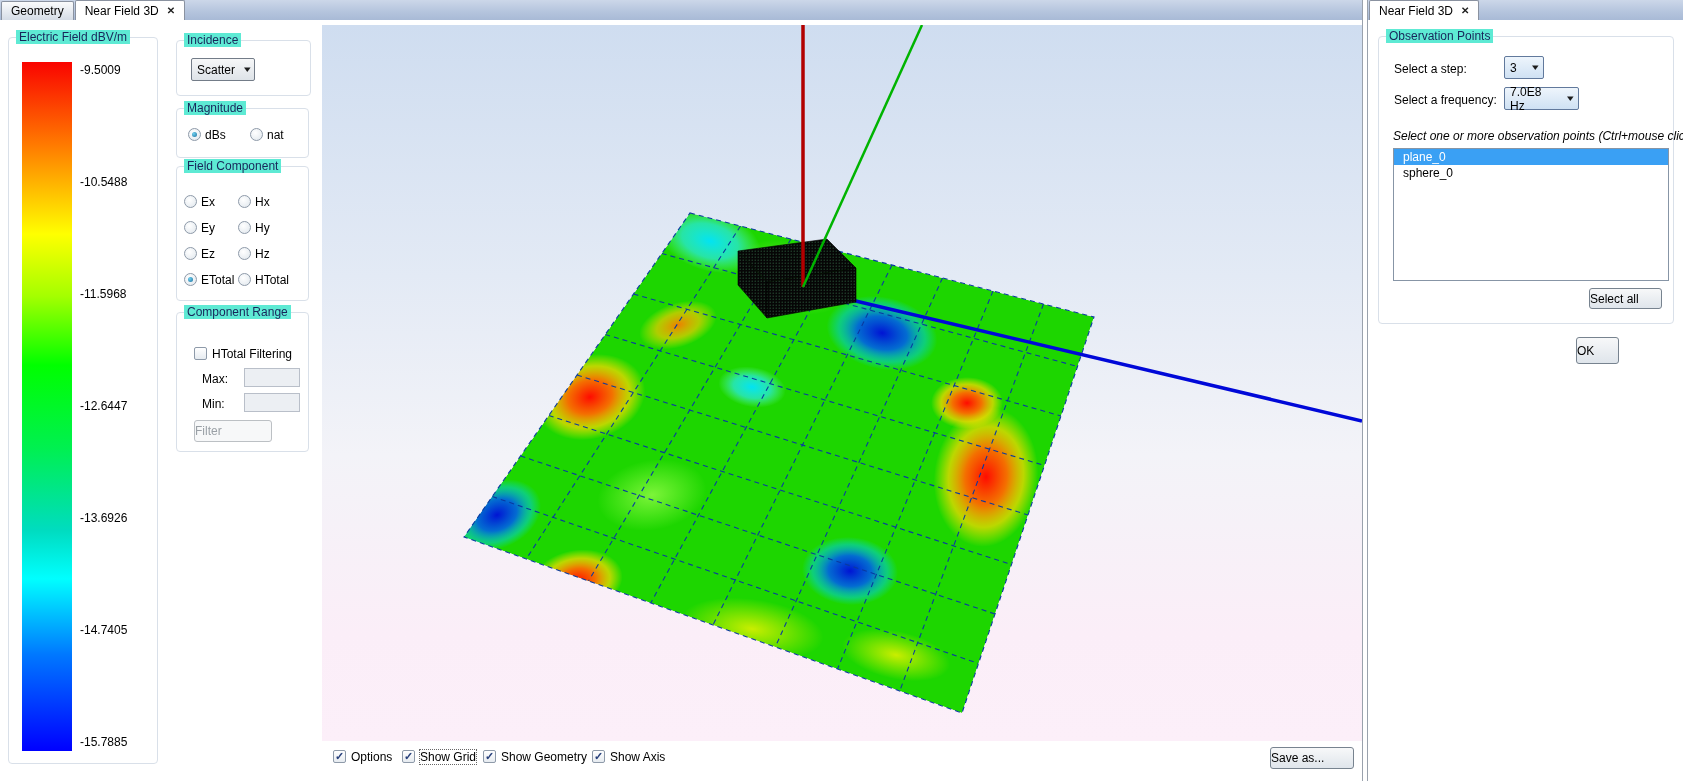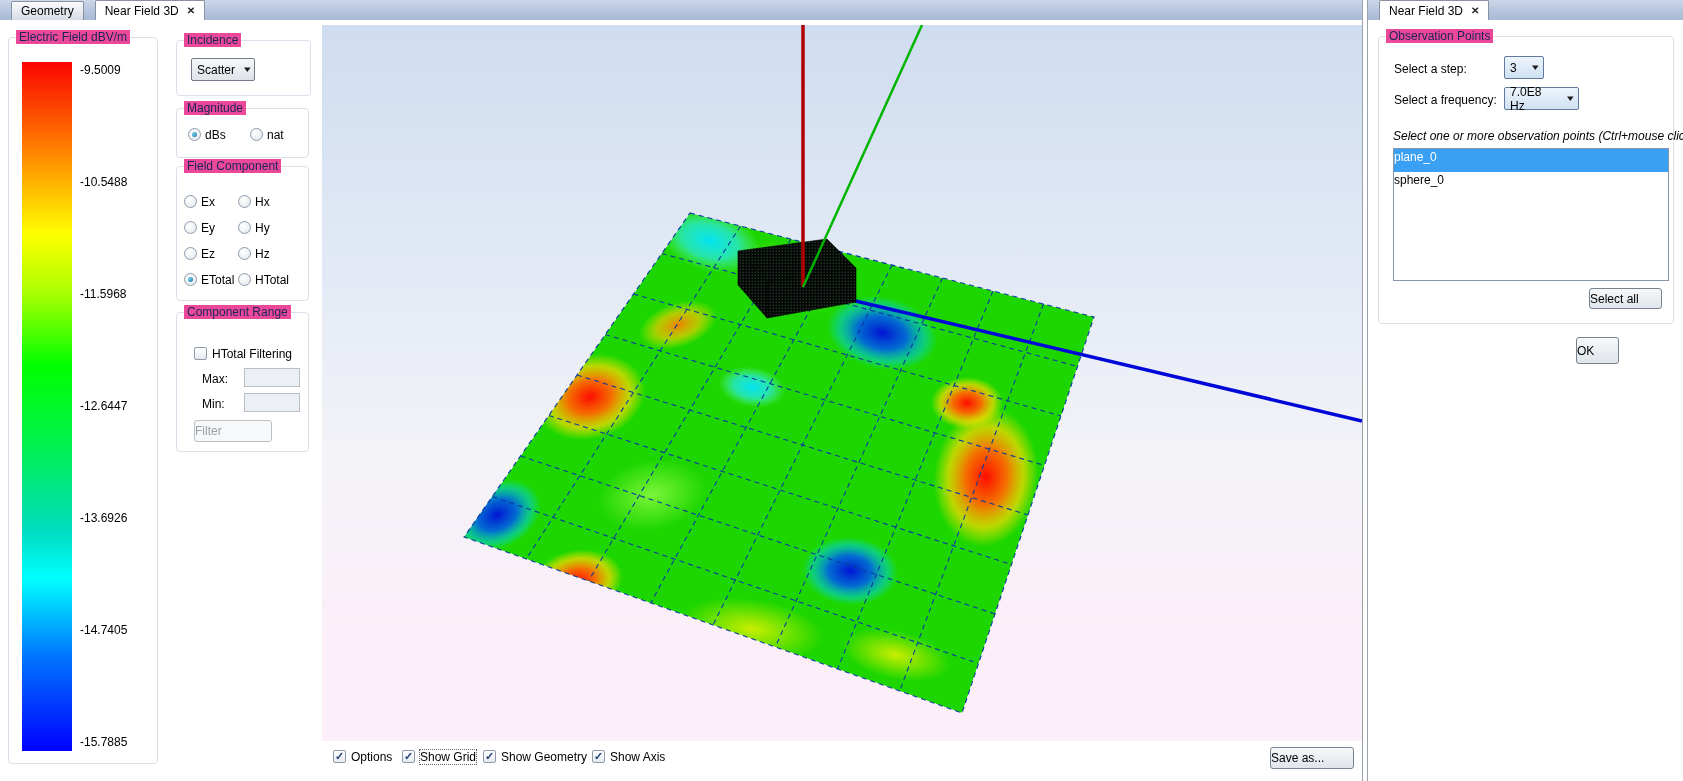--- a/index.html
+++ b/index.html
@@ -3,44 +3,44 @@
 <meta charset="utf-8">
 <style>
   *{margin:0;padding:0;box-sizing:border-box}
   html,body{width:1683px;height:781px}
   #app{position:relative;width:1683px;height:781px;background:#fff;
        font-family:"Liberation Sans",sans-serif;font-size:12px;color:#000;overflow:hidden}
   .tabstrip{position:absolute;top:0;height:20px;display:flex;align-items:flex-end;
             background:linear-gradient(#ccd7e9 0%,#b4c4dd 60%,#a8bad6 100%)}
   .tab{height:19px;display:flex;align-items:center;padding:0 9px;
        background:linear-gradient(#fafbfc,#d5dce6);border:1px solid #8a92a0;border-bottom:none;
-       border-radius:2px 2px 0 0;margin-left:11px;white-space:nowrap}
+       border-radius:2px 2px 0 0;margin-left:1px;white-space:nowrap}
   .tab.active{height:20px;background:#fff}
   .tab .close{font-weight:bold;font-size:10px;margin-left:8px;color:#1c1c1c}
   .group{position:absolute;border:1px solid #d9e0e9;border-radius:4px}
-  .gtitle{position:absolute;top:-8px;left:7px;background:#ec4899;padding:0 3px;color:#18265a;white-space:nowrap}
+  .gtitle{position:absolute;top:-8px;left:7px;background:#5eead4;padding:0 3px;color:#18265a;white-space:nowrap}
   .lbl{position:absolute;white-space:nowrap;line-height:14px}
   .radio{position:absolute;width:13px;height:13px;border:1px solid #8e9aa9;border-radius:50%;
          background:radial-gradient(circle at 40% 35%,#fff,#dfe6ec)}
   .radio.on::after{content:"";position:absolute;left:3px;top:3px;width:5px;height:5px;border-radius:50%;
          background:radial-gradient(circle at 35% 35%,#6fd0ef,#1d6f9e)}
   .cb{position:absolute;width:13px;height:13px;border:1px solid #8e9aa9;border-radius:2px;
       background:linear-gradient(#fff,#e6ebf0);text-align:center}
   .cb .check{visibility:hidden;display:block;font-size:11px;font-weight:bold;line-height:11px;color:#28407c}
   .cb.on .check{visibility:visible}
   .combo{position:absolute;display:flex;align-items:center;padding:0 5px;border:1px solid #737c88;
          border-radius:2px;background:linear-gradient(#f6f7f8,#dee3e8);cursor:default}
   .combo.blue{background:linear-gradient(#eef5fc,#cfe1f3);border-color:#61799c}
   .combo .arrow{margin-left:auto;font-size:8px;color:#1c1c1c;padding-left:7px;transform:scaleX(1.4)}
   .btn{position:absolute;display:flex;align-items:center;border:1px solid #77838f;
        border-radius:3px;background:linear-gradient(#f7f8f9,#dfe5eb)}
   .btn.disabled{border-color:#bcc0c4;background:#f7f8f9;color:#9aa0a6}
   .input{position:absolute;border:1px solid #b9bfc9;background:#eceff3;height:19px;font:inherit;padding:0 3px}
   .listbox{position:absolute;border:1px solid #8795a6;background:#fff;overflow:hidden}
-  .listrow{height:23px;line-height:16px;padding:0 0}
+  .listrow{height:16px;line-height:16px;padding:0 9px}
   .listrow.on{background:#3aa0f4;color:#fff}
   .instruction{font-style:italic}
   .focus-dotted{outline:1px dotted #666}
   .colorbar{position:absolute;left:22px;top:62px;width:50px;height:689px}
   .divider{position:absolute;left:1362px;top:0;width:6px;height:781px;background:#fff;
            border-left:1px solid #9aa2ad;border-right:1px solid #9aa2ad}
   .viewport{position:absolute;left:322px;top:25px;width:1040px;height:716px}
 </style>
 </head>
 <body>

